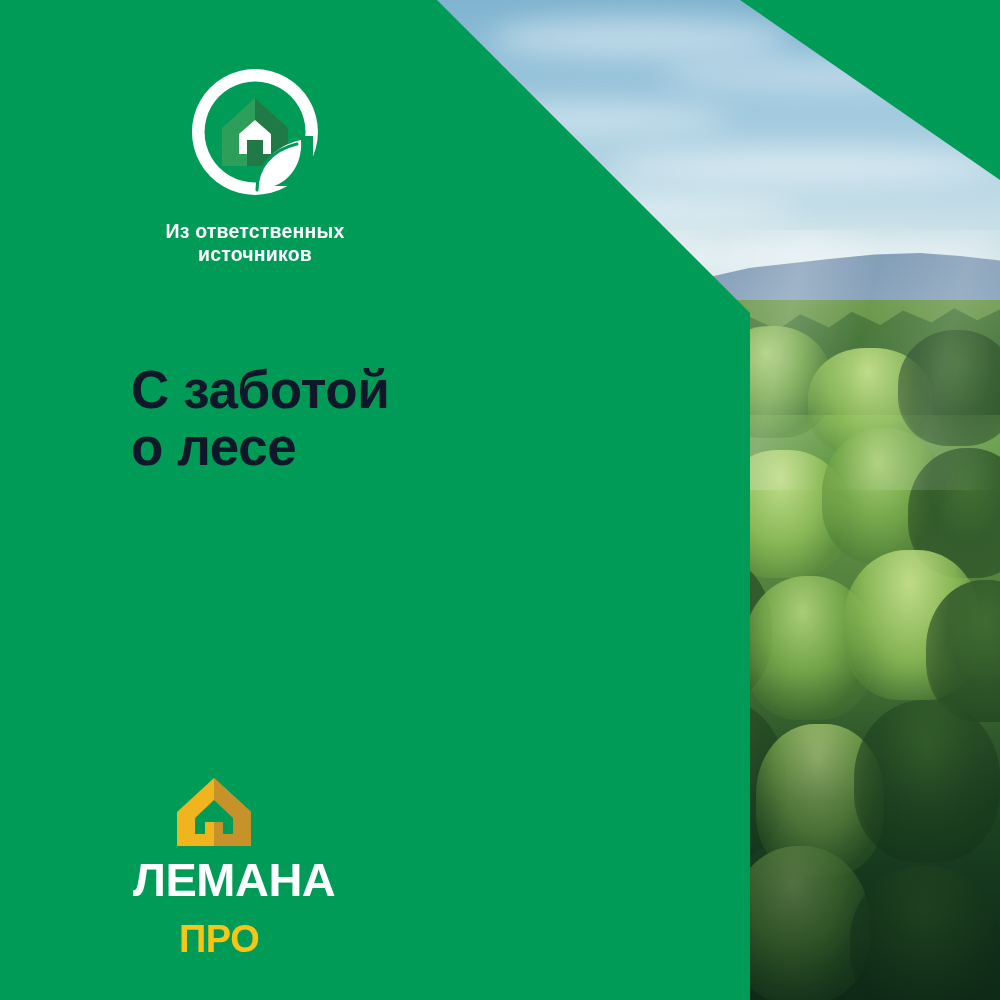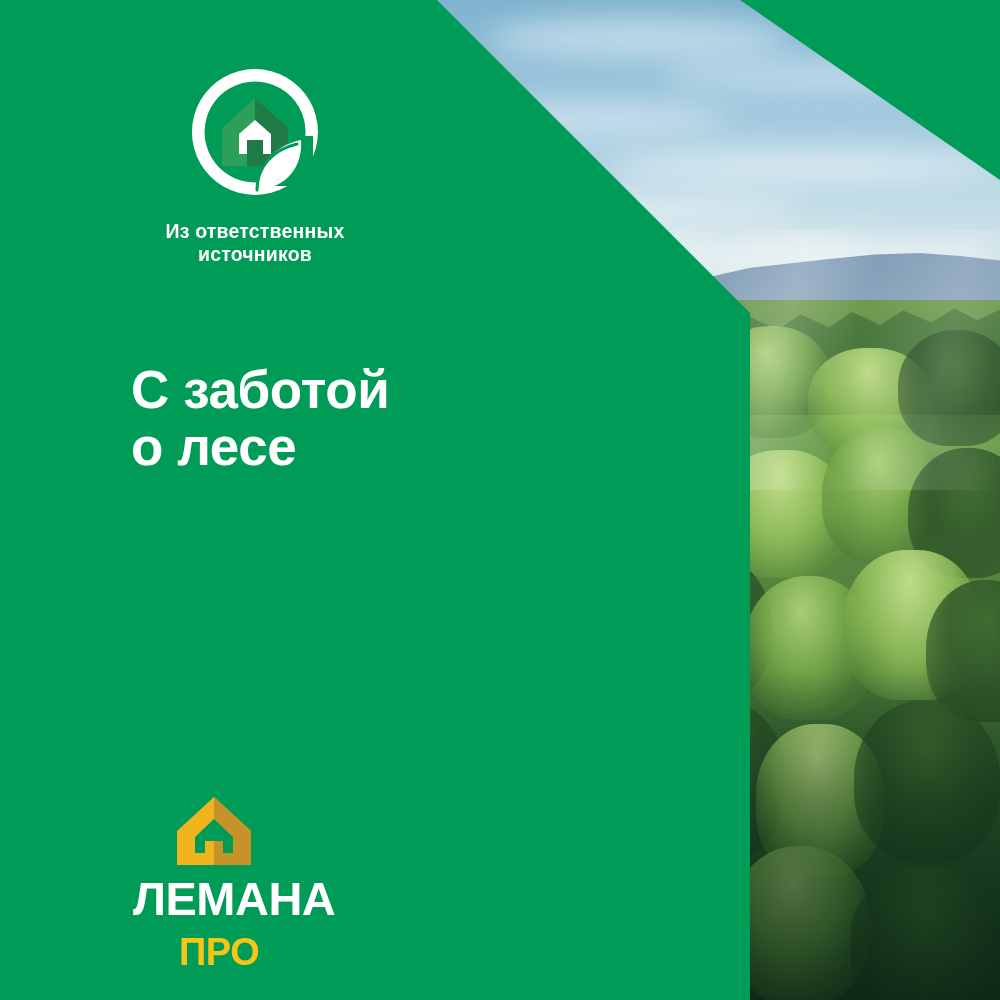--- a/index.html
+++ b/index.html
@@ -152,40 +152,40 @@
   .eco-mark{position:relative;width:140px;height:140px;margin:0 auto;}
   .eco-caption{
     margin-top:18px;text-align:center;color:#ffffff;
     font-size:19.5px;font-weight:bold;line-height:1.18;letter-spacing:.2px;
     width:220px;margin-left:auto;margin-right:auto;
   }
 
   
   .headline{
     position:absolute;top:325px;left:131px;
-    color:#ffffff;font-size:53px;font-weight:bold;
+    color:#0f172a;font-size:53px;font-weight:bold;
     line-height:1.09;letter-spacing:-.4px;white-space:pre-line;
   }
 
   
   .body-copy{
     position:absolute;top:533px;left:131px;width:430px;
     color:#ffffff;font-size:23.5px;font-weight:400;
     line-height:1.365;white-space:pre-line;letter-spacing:.05px;
   }
 
   
-  .brand{position:absolute;top:795px;left:133px;width:230px;}
+  .brand{position:absolute;top:776px;left:133px;width:230px;}
   .brand-house{width:78px;height:72px;margin-left:42px;}
   .brand-name{
     margin-top:8px;color:#ffffff;font-weight:bold;font-size:47px;
     letter-spacing:-.5px;line-height:1;
   }
   .brand-sub{
-    margin-top:11px;margin-left:46px;color:#F5C518;font-weight:bold;
+    margin-top:17px;margin-left:46px;color:#F5C518;font-weight:bold;
     font-size:38px;letter-spacing:-.5px;line-height:1;
   }
 </style>
 </head>
 <body>
 
 <div id="poster">
 
   <div class="photo">
     <div class="photo-inner">

